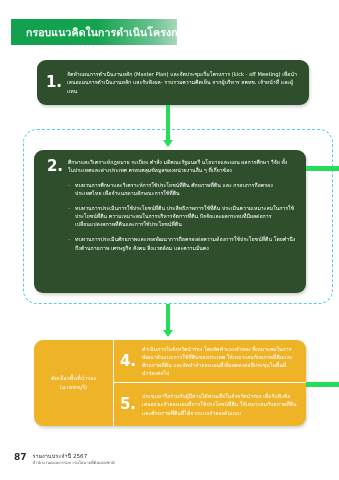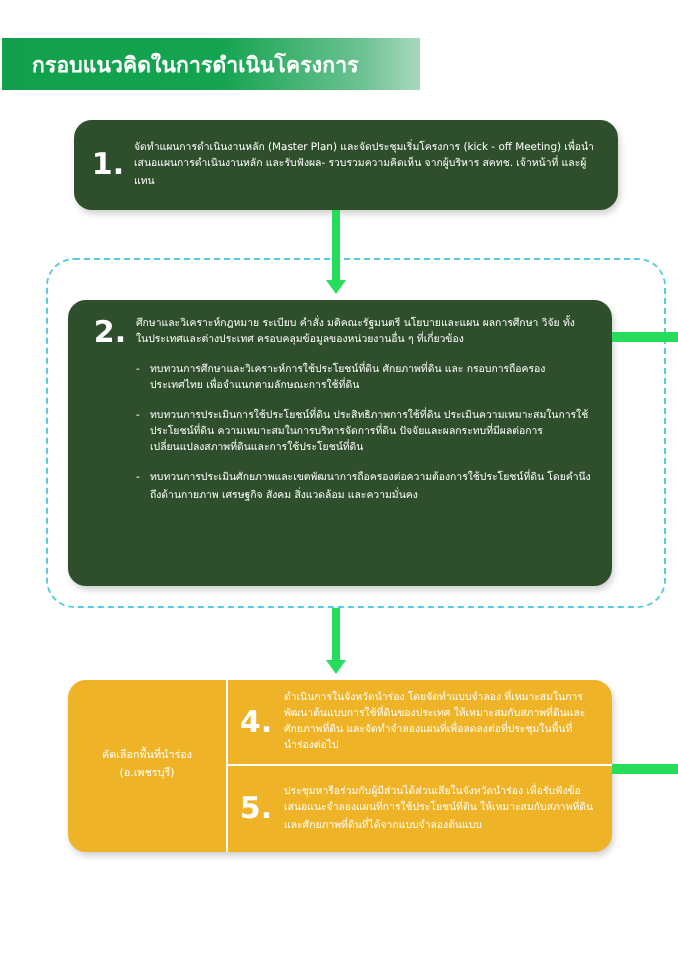--- a/index.html
+++ b/index.html
@@ -18,23 +18,23 @@
 
   .page {
     position: absolute;
     inset: 0;
     background: #ffffff;
   }
 
   
   .header-banner {
     position: absolute;
-    left: 1px;
+    left: 11px;
     top: 19px;
-    width: 209px;
+    width: 166px;
     height: 26px;
     background: linear-gradient(to right, #12a04d 0%, #14a34f 52%, #6cc292 86%, #a9d8bd 100%);
     display: flex;
     align-items: center;
   }
   .header-title {
     color: #ffffff;
     font-size: 10.5px;
     font-weight: bold;
     letter-spacing: 0.1px;
@@ -309,14 +309,21 @@
       </div>
       <div class="b45-row">
         <span class="num num-on-yellow b45-num">5.</span>
         <span class="body-text">ประชุมหารือร่วมกับผู้มีส่วนได้ส่วนเสียในจังหวัดนำร่อง เพื่อรับฟังข้อเสนอแนะจำลองแผนที่การใช้ประโยชน์ที่ดิน ให้เหมาะสมกับสภาพที่ดินและศักยภาพที่ดินที่ได้จากแบบจำลองต้นแบบ</span>
       </div>
     </div>
   </div>
 
   <div class="connector" id="connector-box45"></div>
 
+  <div class="footer">
+    <span class="footer-page">87</span>
+    <span class="footer-lines">
+      <div class="l1">รายงานประจำปี 2567</div>
+      <div class="l2">สำนักงานคณะกรรมการนโยบายที่ดินแห่งชาติ</div>
+    </span>
+  </div>
 
 </div>
 
 </body></html>

